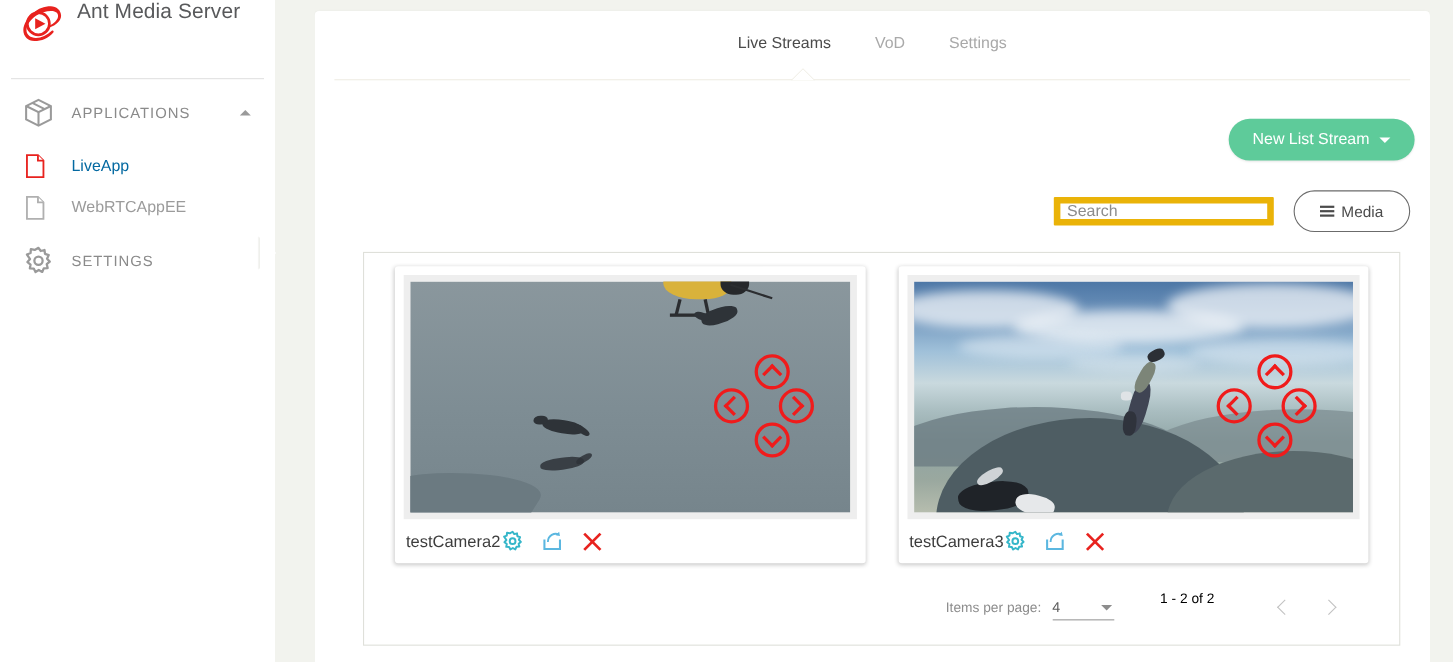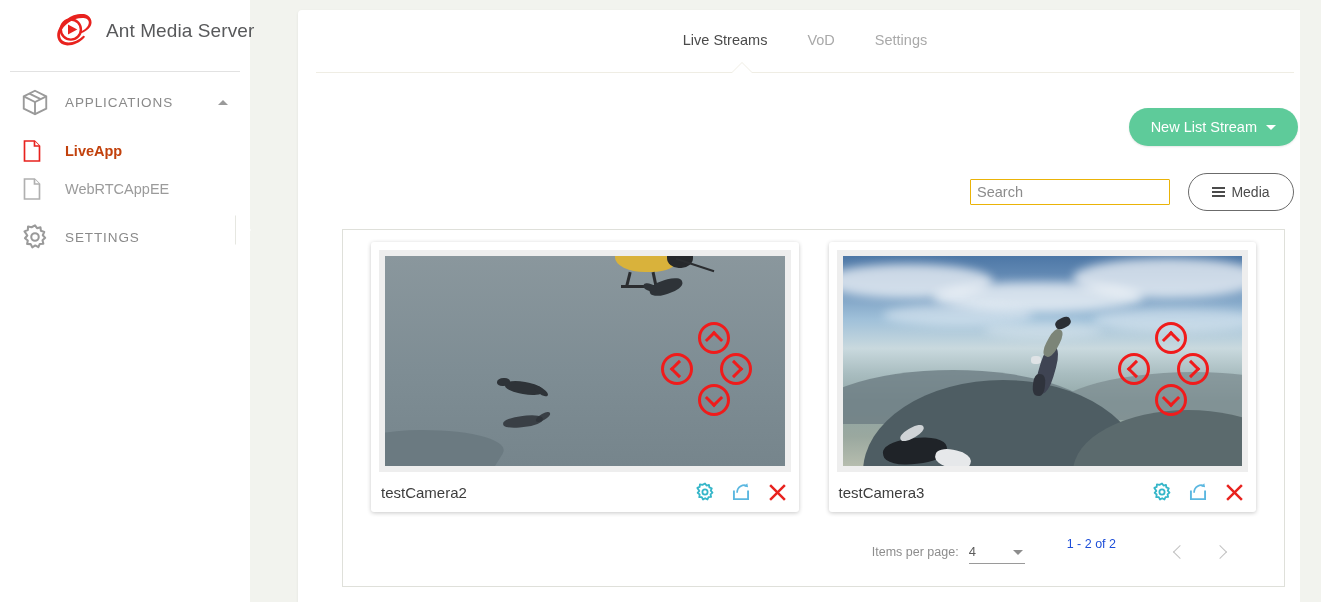--- a/index.html
+++ b/index.html
@@ -20,25 +20,23 @@
   #sidebar {
     position: absolute;
     left: 0; top: 0;
     width: 250px;
     height: 602px;
     background: #ffffff;
     z-index: 5;
   }
   #logo-row {
     display: flex;
-    align-items: center;
     height: 62px;
     padding-left: 14px;
     box-sizing: border-box;
-    margin-left: 36px;
   }
   #logo-mark { width: 46px; height: 46px; flex: 0 0 46px; }
   #logo-text {
     margin-left: 10px;
     font-size: 19px;
     color: #58595b;
     letter-spacing: .1px;
     white-space: nowrap;
   }
   #logo-divider {
@@ -90,21 +88,21 @@
     width: 28px; height: 28px;
     flex: 0 0 28px;
     display: flex; align-items: center; justify-content: center;
   }
   .sub-label {
     margin-left: 19px;
     font-size: 14.5px;
     white-space: nowrap;
     color: #9b9b9b;
   }
-  .sub-item.active .sub-label { color: #c2410c; font-weight: bold; }
+  .sub-item.active .sub-label { color: #0369a1; }
 
   
   #active-notch {
     position: absolute;
     left: 236px;
     top: 215px;
     width: 0; height: 0;
     border-top: 15px solid transparent;
     border-bottom: 15px solid transparent;
     border-left: 15px solid #ffffff;
@@ -115,21 +113,21 @@
     position: absolute;
     left: 250px; top: 0;
     width: 36px; height: 602px;
     background: #f2f3ee;
     z-index: 4;
   }
 
   
   #main-panel {
     position: absolute;
-    left: 298px; top: 10px;
+    left: 286px; top: 10px;
     width: 1014px;
     height: 592px;
     background: #ffffff;
     border-radius: 4px 4px 0 0;
     box-shadow: 0 1px 3px rgba(0,0,0,.07);
     overflow: hidden;
   }
   #right-strip {
     position: absolute;
     right: 0; top: 0;
@@ -215,21 +213,21 @@
   #search-row {
     display: flex;
     justify-content: flex-end;
     align-items: center;
     gap: 18px;
     padding: 27px 18px 0 0;
   }
   #search-input {
     width: 200px;
     height: 26px;
-    border: 1px solid #eab308;
+    border: 6px solid #eab308;
     padding: 0 6px;
     font-size: 14.5px;
     font-family: "Liberation Sans", sans-serif;
     color: #555;
     box-sizing: border-box;
     border-radius: 1px;
     outline: none;
   }
   #search-input::placeholder { color: #8c8c8c; }
   #list-btn {
@@ -363,21 +361,20 @@
   }
   .chev.up    { transform: translate(-50%,-35%) rotate(-135deg); }
   .chev.down  { transform: translate(-50%,-65%) rotate(45deg); }
   .chev.left  { transform: translate(-35%,-50%) rotate(135deg); }
   .chev.right { transform: translate(-65%,-50%) rotate(-45deg); }
 
   .card-foot {
     height: 40px;
     display: flex;
     align-items: center;
-    justify-content: space-between;
     padding: 0 2px 0 2px;
   }
   .card-name {
     font-size: 15px;
     color: #3d3d3d;
   }
   .card-actions {
     display: flex;
     align-items: center;
     gap: 14px;
@@ -407,21 +404,21 @@
     cursor: pointer;
   }
   #ipp-value { font-size: 13px; color: #5c5c5c; }
   #ipp-caret {
     position: absolute; right: 2px; top: 9px;
     width: 0; height: 0;
     border-left: 5px solid transparent;
     border-right: 5px solid transparent;
     border-top: 5px solid #8d8d8d;
   }
-  #range-label { margin: 0 44px 16px 42px; font-size: 12.5px; color: #1d4ed8; }
+  #range-label { margin: 0 44px 16px 42px; font-size: 12.5px; color: #000000; }
   .pg-arrow {
     width: 40px; height: 40px;
     display: flex; align-items: center; justify-content: center;
     cursor: pointer;
   }
   .pg-chev {
     width: 9px; height: 9px;
     border-right: 1.8px solid #c2c2c2;
     border-bottom: 1.8px solid #c2c2c2;
   }

